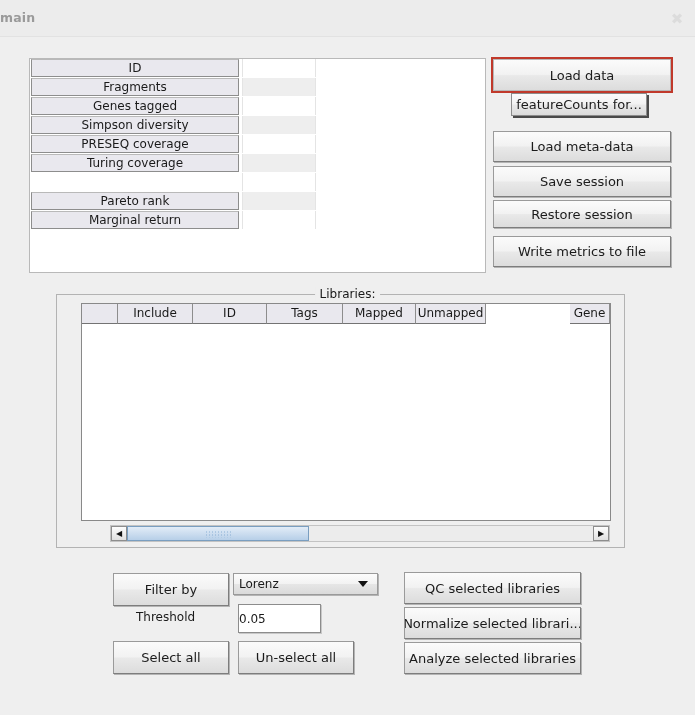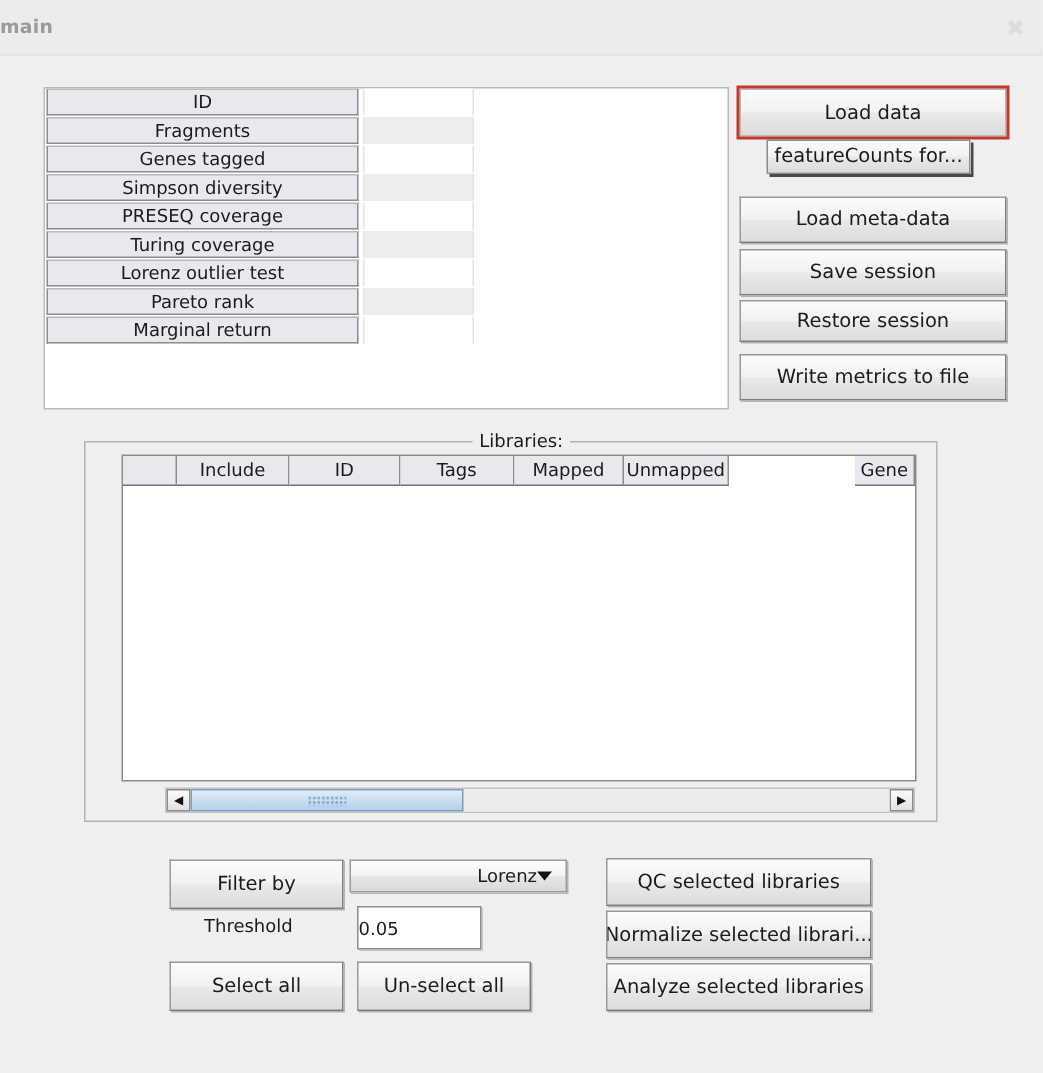--- a/index.html
+++ b/index.html
@@ -240,21 +240,20 @@
     cursor: pointer;
     display: flex;
     align-items: center;
     box-shadow: 1px 1px 0 #b4b4b4;
   }
   .combo-text {
     padding-left: 5px;
     flex: 1 1 auto;
     white-space: nowrap;
     overflow: hidden;
-    text-align: right;
   }
   .combo-arrow {
     width: 0; height: 0;
     border-left: 5px solid transparent;
     border-right: 5px solid transparent;
     border-top: 6px solid #111;
     margin-right: 9px;
   }
   .textinput {
     position: absolute;
@@ -303,21 +302,20 @@
       </div>
       <div class="metrics-row" style="top: 76px;">
         <div class="metrics-label">PRESEQ coverage</div>
         <div class="metrics-value"></div>
       </div>
       <div class="metrics-row" style="top: 95px;">
         <div class="metrics-label">Turing coverage</div>
         <div class="metrics-value alt"></div>
       </div>
       <div class="metrics-row" style="top: 114px;">
-        <div class="metrics-label">Lorenz outlier test</div>
         <div class="metrics-value"></div>
       </div>
       <div class="metrics-row" style="top: 133px;">
         <div class="metrics-label">Pareto rank</div>
         <div class="metrics-value alt"></div>
       </div>
       <div class="metrics-row" style="top: 152px;">
         <div class="metrics-label">Marginal return</div>
         <div class="metrics-value"></div>
       </div>

